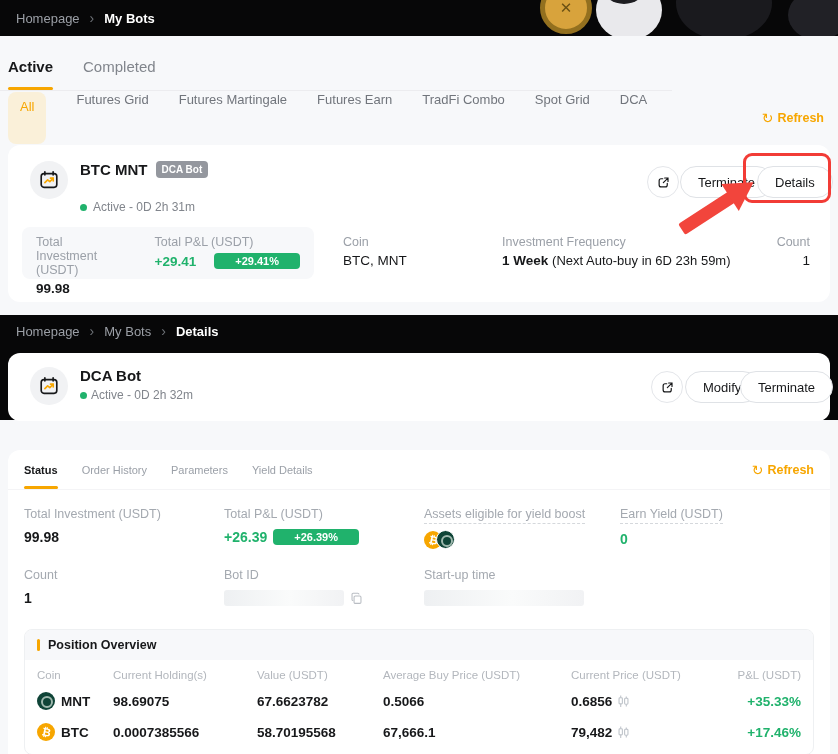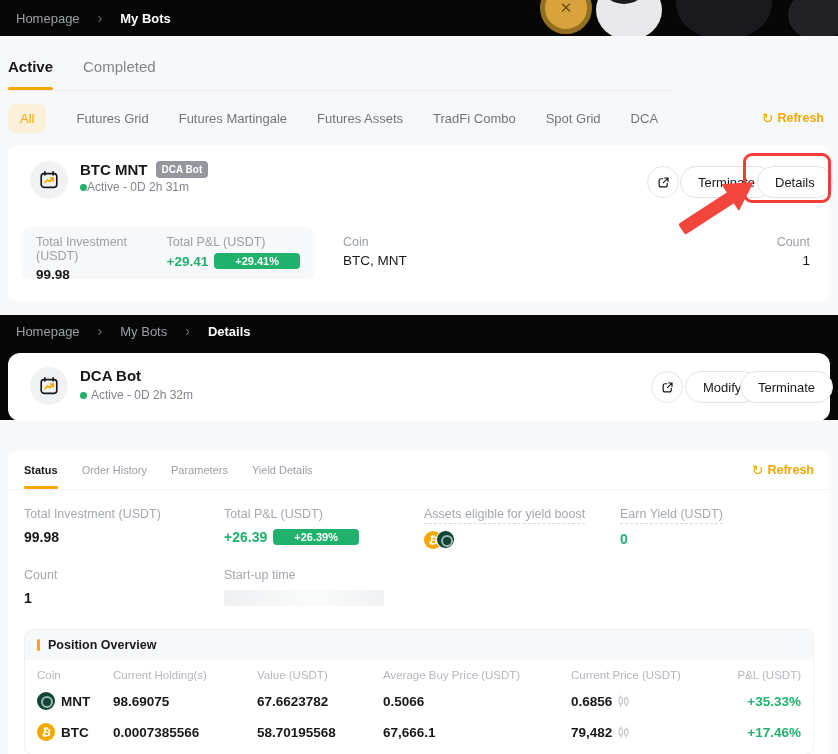--- a/index.html
+++ b/index.html
@@ -7,21 +7,21 @@
   .page{
     position:relative;width:838px;height:754px;overflow:hidden;
     background:#f7f8fa;
     font-family:"Liberation Sans","DejaVu Sans",sans-serif;
     color:#17181a;
   }
   
   .band{position:absolute;left:0;width:838px;background:#070708;overflow:hidden;}
   .band-top{top:0;height:36px;}
   .band-bottom{top:315px;height:105px;}
-  .crumbs{position:relative;z-index:3;display:flex;align-items:center;gap:18px;
+  .crumbs{position:relative;z-index:3;display:flex;align-items:center;gap:10px;
     padding:0 0 0 16px;font-size:13px;color:#9b9fa6;height:36px;}
   .band-bottom .crumbs{height:32px;}
   .crumb{cursor:pointer;}
   .crumb-sep{color:#6d7177;font-size:14px;}
   .crumb.current{color:#ffffff;font-weight:700;}
   
   .art{position:absolute;border-radius:50%;}
   .a-coin1{left:540px;top:-18px;width:52px;height:52px;background:#d8a33c;border:5px solid #93701f;
     color:#6b5114;font-weight:700;font-size:15px;display:flex;align-items:center;justify-content:center;}
   .a-mascot1{left:596px;top:-20px;width:66px;height:60px;background:#e9e9ec;}
@@ -29,39 +29,39 @@
   .a-blob1{left:676px;top:-34px;width:96px;height:74px;background:#1a1a1e;}
   .a-blob1b{left:788px;top:-10px;width:60px;height:50px;background:#212126;}
   
   .tabs-main{position:absolute;left:0;top:36px;width:672px;height:55px;
     display:flex;align-items:flex-end;gap:30px;padding:0 0 0 8px;border-bottom:1px solid #ececef;}
   .tab-main{position:relative;font-size:15px;color:#81858c;padding-bottom:15px;cursor:pointer;}
   .tab-main.active{color:#17181a;font-weight:700;}
   .tab-underline{position:absolute;left:0;bottom:0;height:3px;width:100%;border-radius:2px;background:#f7a600;}
   
   .filters{position:absolute;left:0;top:92px;width:838px;height:52px;
-    display:flex;align-items:center;gap:30px;padding:0 14px 0 8px;}
+    display:flex;gap:30px;padding:0 14px 0 8px;}
   .chip{font-size:13px;color:#71757c;cursor:pointer;white-space:nowrap;}
   .chip.selected{color:#f7a600;background:#faf0d9;padding:7px 12px;border-radius:8px;}
   .refresh{margin-left:auto;display:flex;align-items:center;gap:4px;color:#f7a600;
     font-size:12.5px;font-weight:700;cursor:pointer;}
   .refresh .glyph{font-size:14px;font-weight:400;}
   
   .card{position:absolute;background:#fff;border-radius:12px;}
   .card1{left:8px;top:145px;width:822px;height:157px;}
   .card2{left:8px;top:353px;width:822px;height:68px;z-index:4;}
   .card3{left:8px;top:450px;width:822px;height:304px;border-radius:12px 12px 0 0;}
   .bot-head{position:absolute;left:22px;top:16px;display:flex;gap:12px;}
   .bot-avatar{width:38px;height:38px;border-radius:50%;background:#f1f2f4;
     display:flex;align-items:center;justify-content:center;flex:none;}
   .bot-title-row{display:flex;align-items:center;gap:8px;}
   .bot-name{font-size:15px;font-weight:700;color:#17181a;}
   .type-badge{background:#94979e;color:#fff;font-size:10px;font-weight:700;
     padding:3px 6px;border-radius:4px;}
-  .bot-status{margin-top:2px;display:flex;align-items:center;
+  .bot-status{margin-top:22px;display:flex;align-items:center;gap:6px;
     font-size:12px;color:#81858c;}
   .dot{width:7px;height:7px;border-radius:50%;background:#20b26c;flex:none;}
   .icon-btn{position:absolute;width:32px;height:32px;border:1px solid #e4e6ea;border-radius:50%;
     background:#fff;display:flex;align-items:center;justify-content:center;cursor:pointer;}
   .pill-btn{position:absolute;height:32px;border:1px solid #dfe2e6;border-radius:16px;
     background:#fff;font-size:13px;color:#17181a;display:flex;align-items:center;
     padding:0 17px;cursor:pointer;white-space:nowrap;
     font-family:"Liberation Sans","DejaVu Sans",sans-serif;}
   
   .c1-share{left:639px;top:21px;} .c1-term{left:672px;top:21px;} .c1-det{left:749px;top:21px;}
@@ -71,21 +71,21 @@
     transform:rotate(-33deg);z-index:5;pointer-events:none;}
   .red-arrow .shaft{position:absolute;left:0;top:10px;width:60px;height:13px;background:#f2453c;border-radius:2px;}
   .red-arrow .head{position:absolute;left:58px;top:0;width:0;height:0;
     border-left:28px solid #f2453c;border-top:16px solid transparent;border-bottom:16px solid transparent;}
   
   .stats1{position:absolute;left:0;top:78px;width:100%;height:64px;}
   .stat .lbl{font-size:12.5px;color:#9ba0a8;}
   .stat .val{margin-top:4px;font-size:13.5px;color:#17181a;font-weight:600;}
   .panel1{position:absolute;left:14px;top:4px;width:292px;height:52px;background:#f7f8fa;
     border-radius:8px;display:flex;gap:38px;padding:8px 14px;}
-  .pnl-row{display:flex;align-items:center;gap:6px;}
+  .pnl-row{display:flex;align-items:center;gap:18px;}
   .green{color:#20b26c !important;}
   .pnl-badge{background:#20b26c;color:#fff;font-size:11px;font-weight:700;
     padding:2px 21px;border-radius:4px;}
   .stat-coin{position:absolute;left:335px;top:12px;}
   .stat-coin .val{font-weight:400;}
   .stat-freq{position:absolute;left:494px;top:12px;}
   .freq-note{font-weight:400;font-size:13px;}
   .stat-count{position:absolute;right:20px;top:12px;text-align:right;}
   .stat-count .val{font-weight:400;}
   
@@ -158,21 +158,21 @@
     </div>
     <div class="tab-main">
       <span>Completed</span>
     </div>
   </div>
 
   <div class="filters">
     <span class="chip selected">All</span>
     <span class="chip">Futures Grid</span>
     <span class="chip">Futures Martingale</span>
-    <span class="chip">Futures Assets</span>
+    <span class="chip">Futures Earn</span>
     <span class="chip">TradFi Combo</span>
     <span class="chip">Spot Grid</span>
     <span class="chip">DCA</span>
     <span class="refresh">
       <span class="glyph">↻</span>
       <span>Refresh</span>
     </span>
   </div>
 
   <div class="card card1">
@@ -222,20 +222,25 @@
           <div class="val pnl-row">
             <span class="green">+29.41</span>
             <span class="pnl-badge">+29.41%</span>
           </div>
         </div>
       </div>
       <div class="stat stat-coin">
         <div class="lbl">Coin</div>
         <div class="val">BTC, MNT</div>
       </div>
+      <div class="stat stat-freq">
+        <div class="lbl">Investment Frequency</div>
+        <div class="val"><span>1 Week</span>
+          <span class="freq-note">(Next Auto-buy in 6D 23h 59m)</span></div>
+      </div>
       <div class="stat stat-count">
         <div class="lbl">Count</div>
         <div class="val">1</div>
       </div>
     </div>
   </div>
 
   <div class="band band-bottom">
 
     <div class="crumbs">
@@ -321,20 +326,32 @@
           </span>
         </div>
       </div>
       <div class="stat2">
         <span class="lbl dotted">Earn Yield (USDT)</span>
         <div class="val green">0</div>
       </div>
       <div class="stat2">
         <span class="lbl">Count</span>
         <div class="val">1</div>
+      </div>
+      <div class="stat2">
+        <span class="lbl">Bot ID</span>
+        <div class="val">
+          <span class="redact w1"></span>
+          <span class="copy-btn">
+            <svg width="13" height="13" viewBox="0 0 16 16" fill="none">
+              <rect x="5" y="5" width="8.5" height="9" rx="1.5" stroke="#b9bdc3" stroke-width="1.3"></rect>
+              <path d="M11 3V2.8c0-.7-.6-1.3-1.3-1.3H3.8c-.7 0-1.3.6-1.3 1.3v6.4c0 .7.6 1.3 1.3 1.3H4" stroke="#b9bdc3" stroke-width="1.3"></path>
+            </svg>
+          </span>
+        </div>
       </div>
       <div class="stat2">
         <span class="lbl">Start-up time</span>
         <div class="val">
             <span class="redact w2"></span>
           </div>
       </div>
     </div>
 
     <div class="pos-panel">

